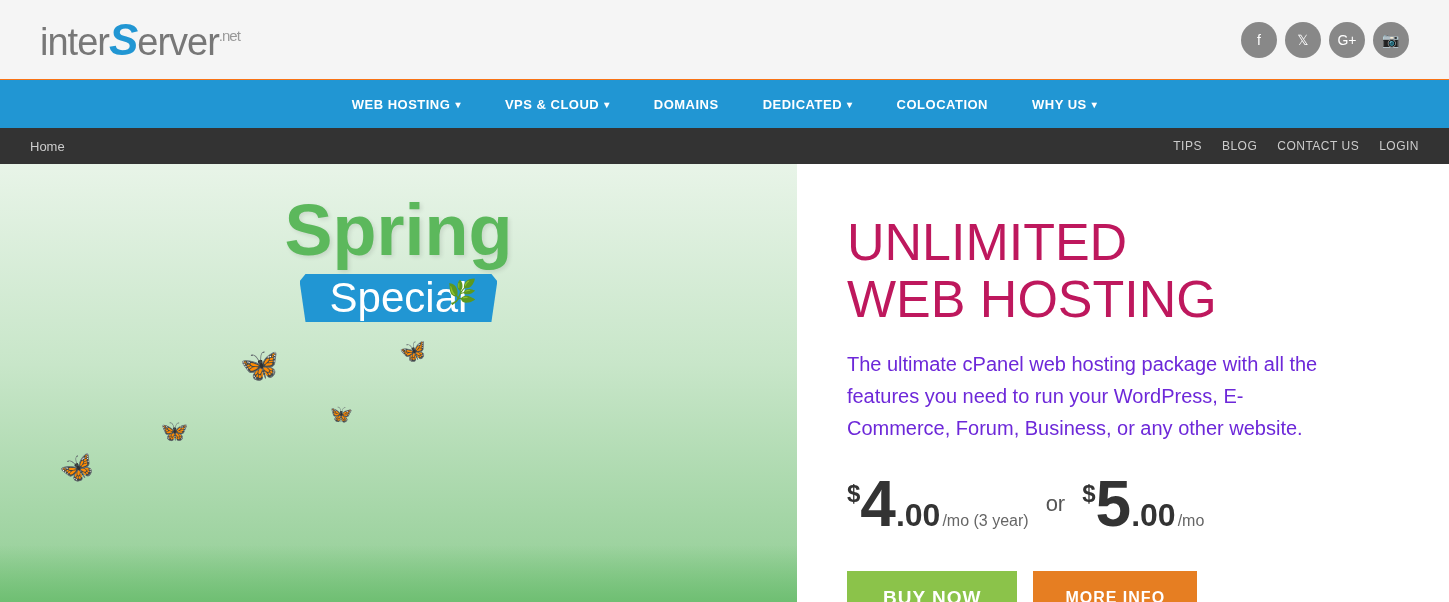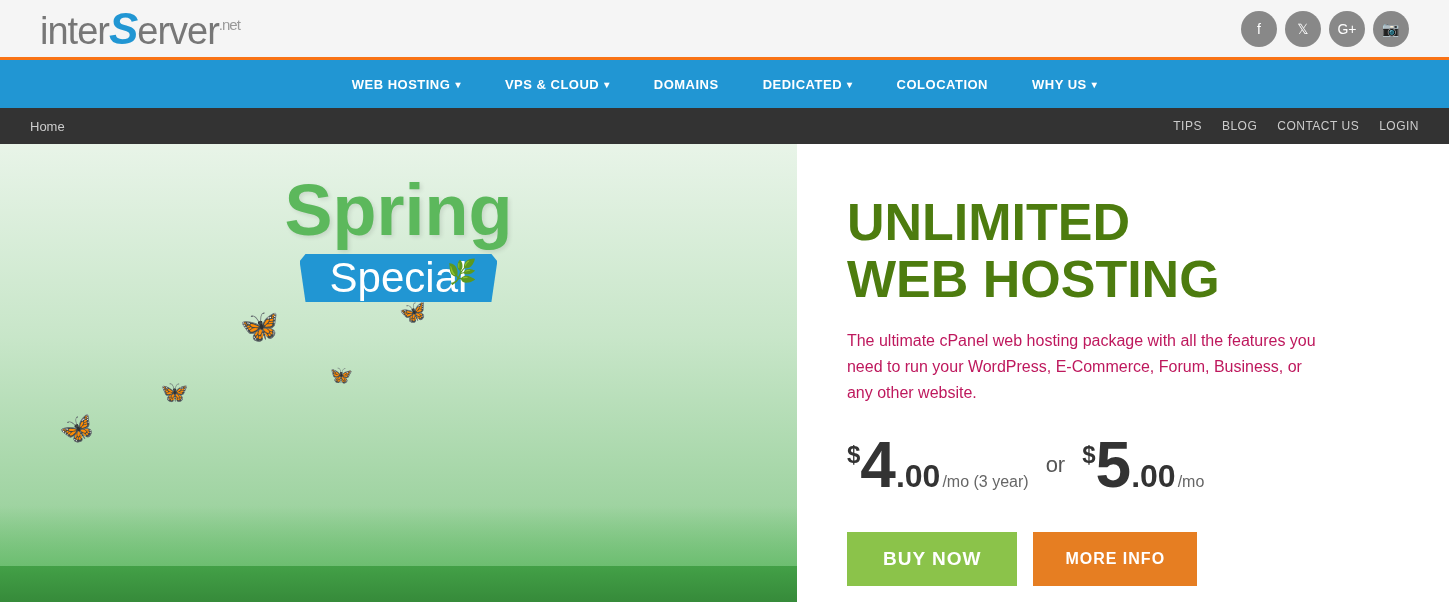--- a/index.html
+++ b/index.html
@@ -5,22 +5,22 @@
     * { margin: 0; padding: 0; box-sizing: border-box; }
     body { font-family: Arial, sans-serif; background: #fff; width: 1449px; }
 
     
     .header {
       background: #f5f5f5;
       display: flex;
       align-items: center;
       justify-content: space-between;
       padding: 12px 40px;
-      border-bottom: 3px solid #f97316;
-      height: 60px;
+      border-bottom: 1px solid #f97316;
+      height: 80px;
     }
     .logo {
       display: flex;
       align-items: center;
     }
     .logo-text {
       font-size: 38px;
       color: #555;
       font-weight: 300;
       letter-spacing: -1px;
@@ -193,30 +193,30 @@
     
     .promo-text {
       flex: 0 0 45%;
       max-width: 45%;
       padding: 50px 50px 40px 50px;
       display: flex;
       flex-direction: column;
       justify-content: center;
     }
     .hosting-title {
-      color: #4d7c0f;
+      color: #be185d;
       font-size: 52px;
-      font-weight: bold;
+      font-weight: normal;
       line-height: 1.1;
       margin-bottom: 20px;
       text-transform: uppercase;
     }
     .hosting-description {
-      color: #be185d;
-      font-size: 16px;
+      color: #6d28d9;
+      font-size: 20px;
       line-height: 1.6;
       margin-bottom: 28px;
       max-width: 480px;
     }
     .pricing {
       display: flex;
       align-items: center;
       gap: 12px;
       margin-bottom: 35px;
     }

